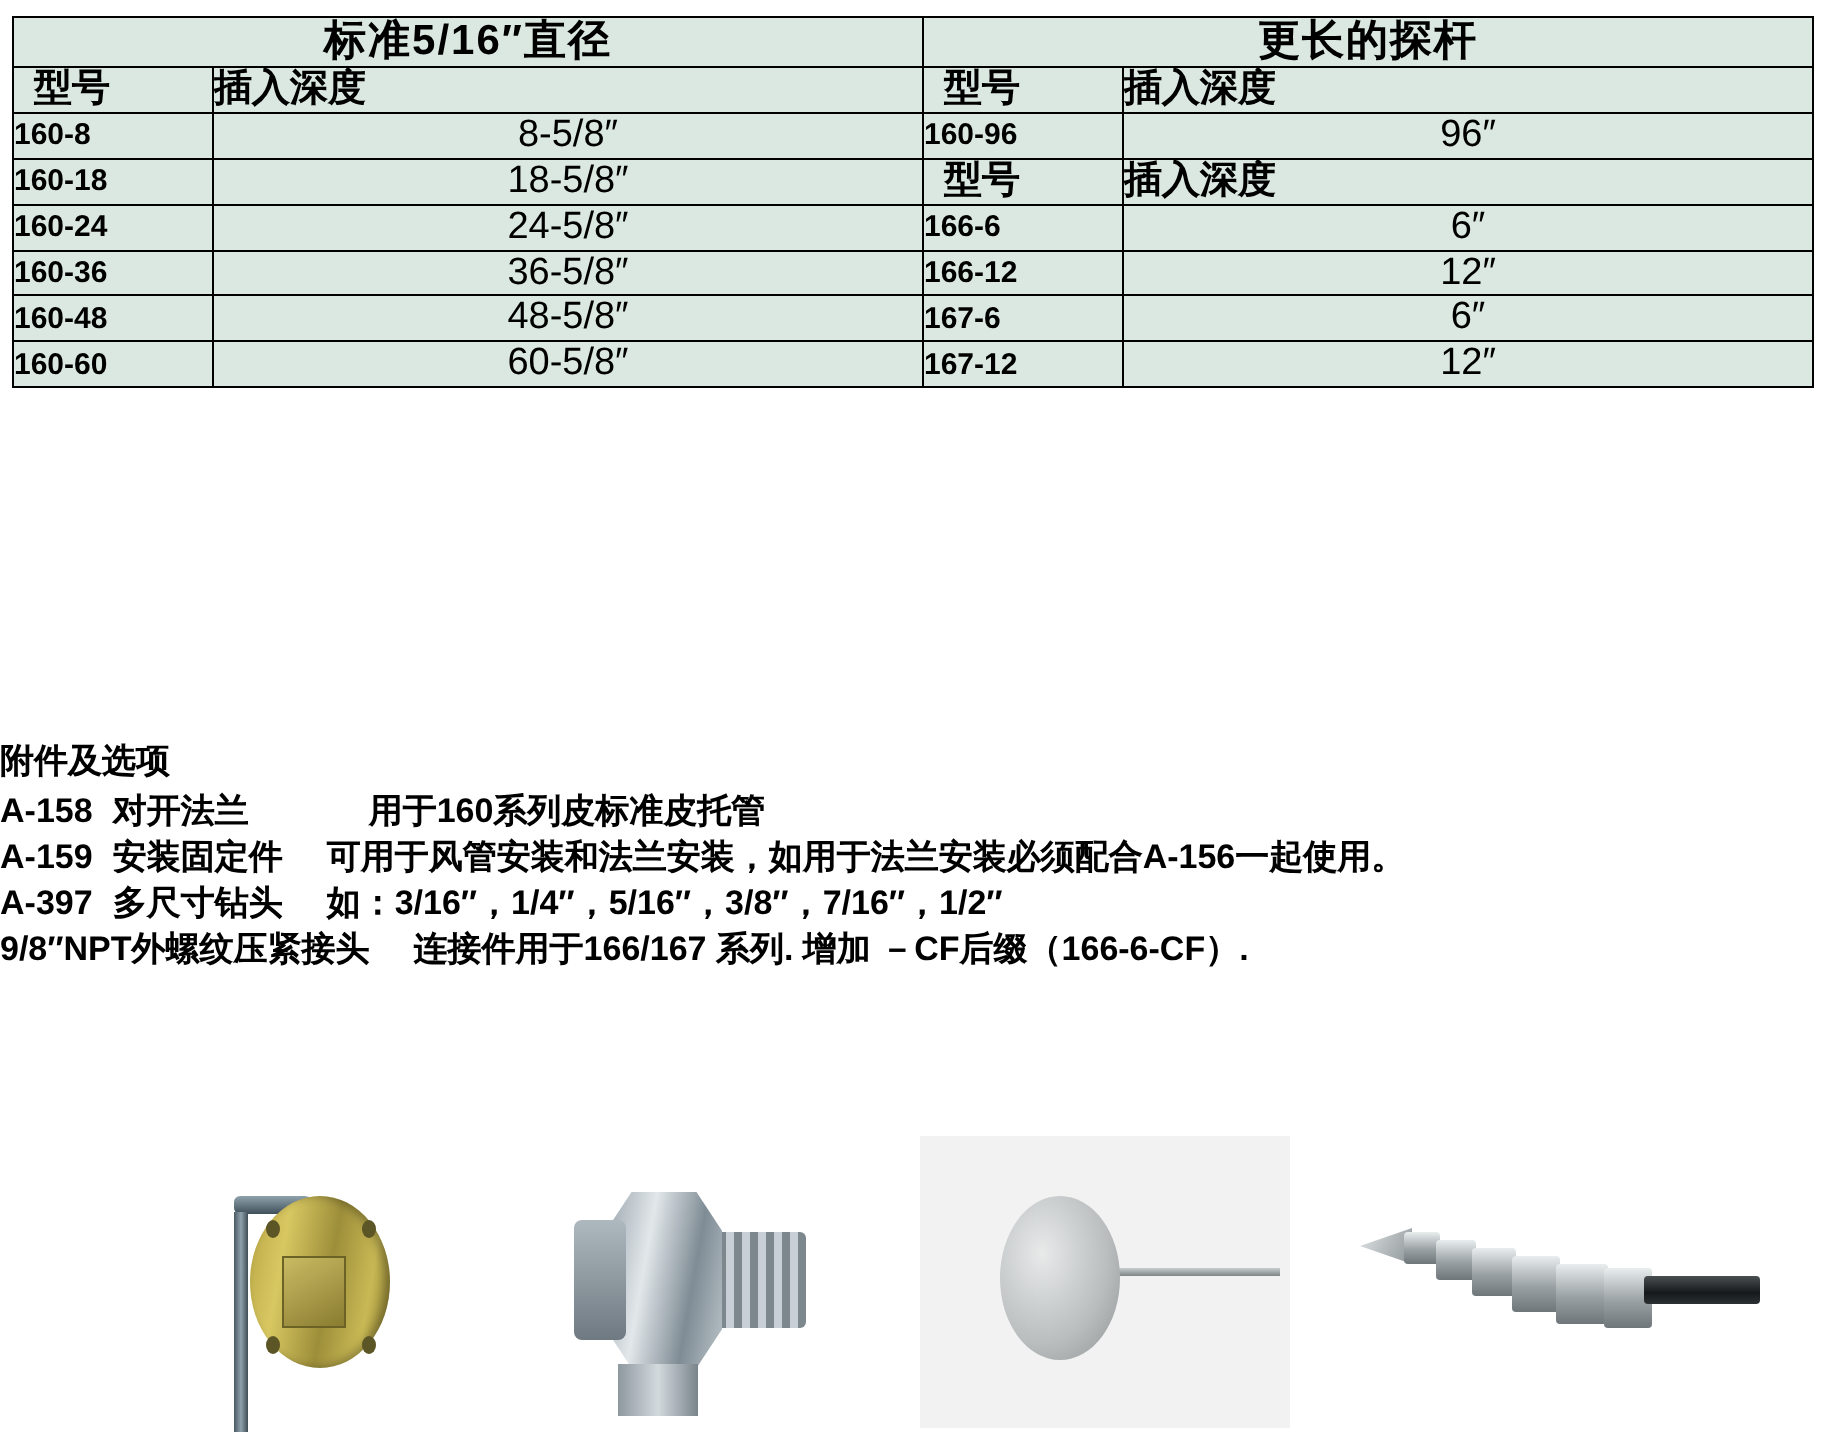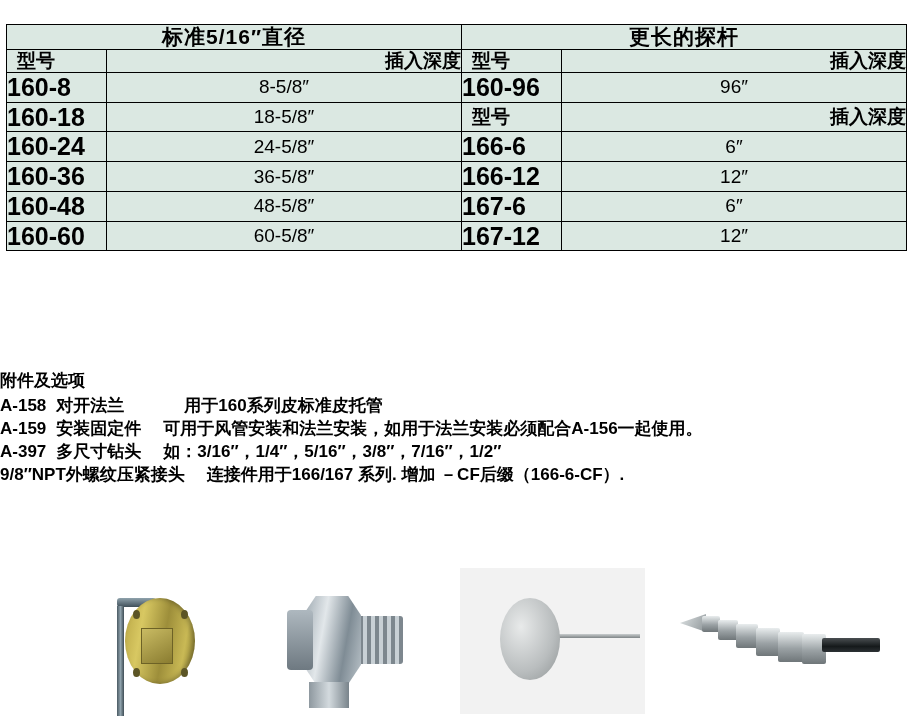--- a/index.html
+++ b/index.html
@@ -13,21 +13,21 @@
     font-family: "Liberation Sans", sans-serif;
     color: #000000;
     overflow: hidden;
     position: relative;
   }
 
   
   .table-wrap {
     position: absolute;
     left: 6px;
-    top: 24px;
+    top: 8px;
     width: 900px;
   }
   table.spec {
     border-collapse: collapse;
     width: 900px;
     table-layout: fixed;
     background: #dfeae4;
   }
   table.spec td, table.spec th {
     border: 1px solid #000000;
@@ -41,31 +41,31 @@
     white-space: nowrap;
   }
   .hdr-big {
     text-align: center;
     font-size: 21px;
     font-weight: bold;
     padding: 5px 4px 7px 4px;
     letter-spacing: 1px;
   }
   .hdr-sub {
-    text-align: right;
+    text-align: left;
     font-size: 19px;
     font-weight: bold;
     padding: 4px 4px 6px 4px;
   }
   .hdr-sub.left {
     text-align: left;
     padding-left: 10px;
   }
   .model {
-    font-size: 25px;
+    font-size: 15px;
     font-weight: bold;
     padding: 4px 10px 6px 10px;
     text-align: left;
   }
   .depth {
     font-size: 19px;
     font-weight: normal;
     padding: 4px 10px 6px 10px;
     text-align: center;
   }

